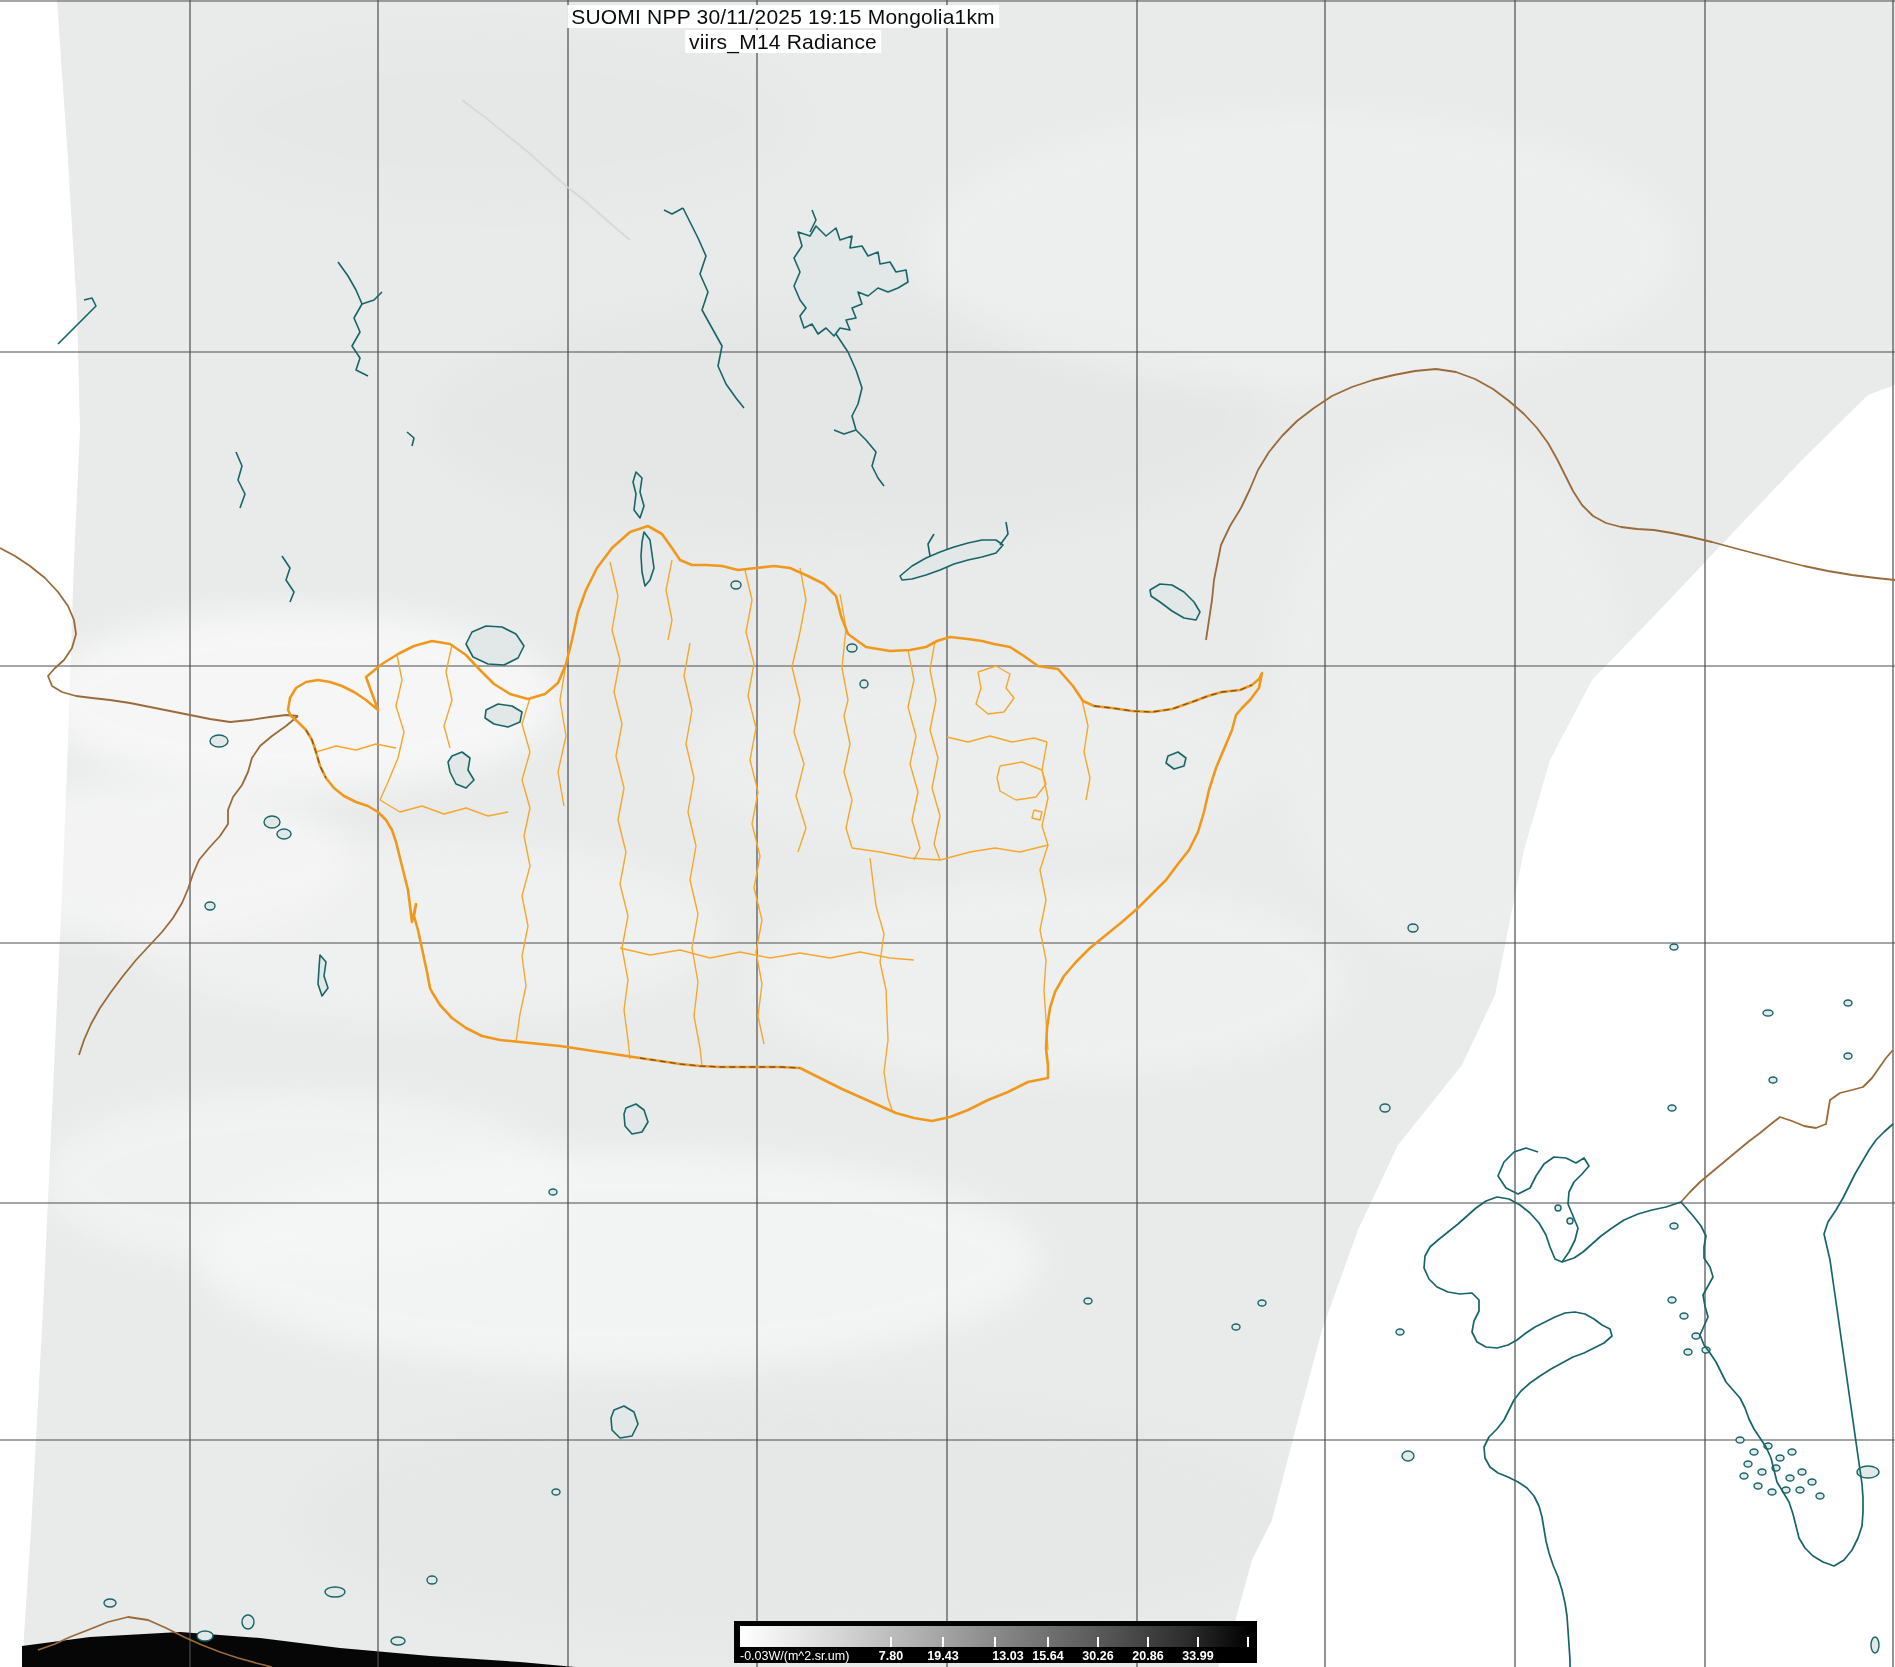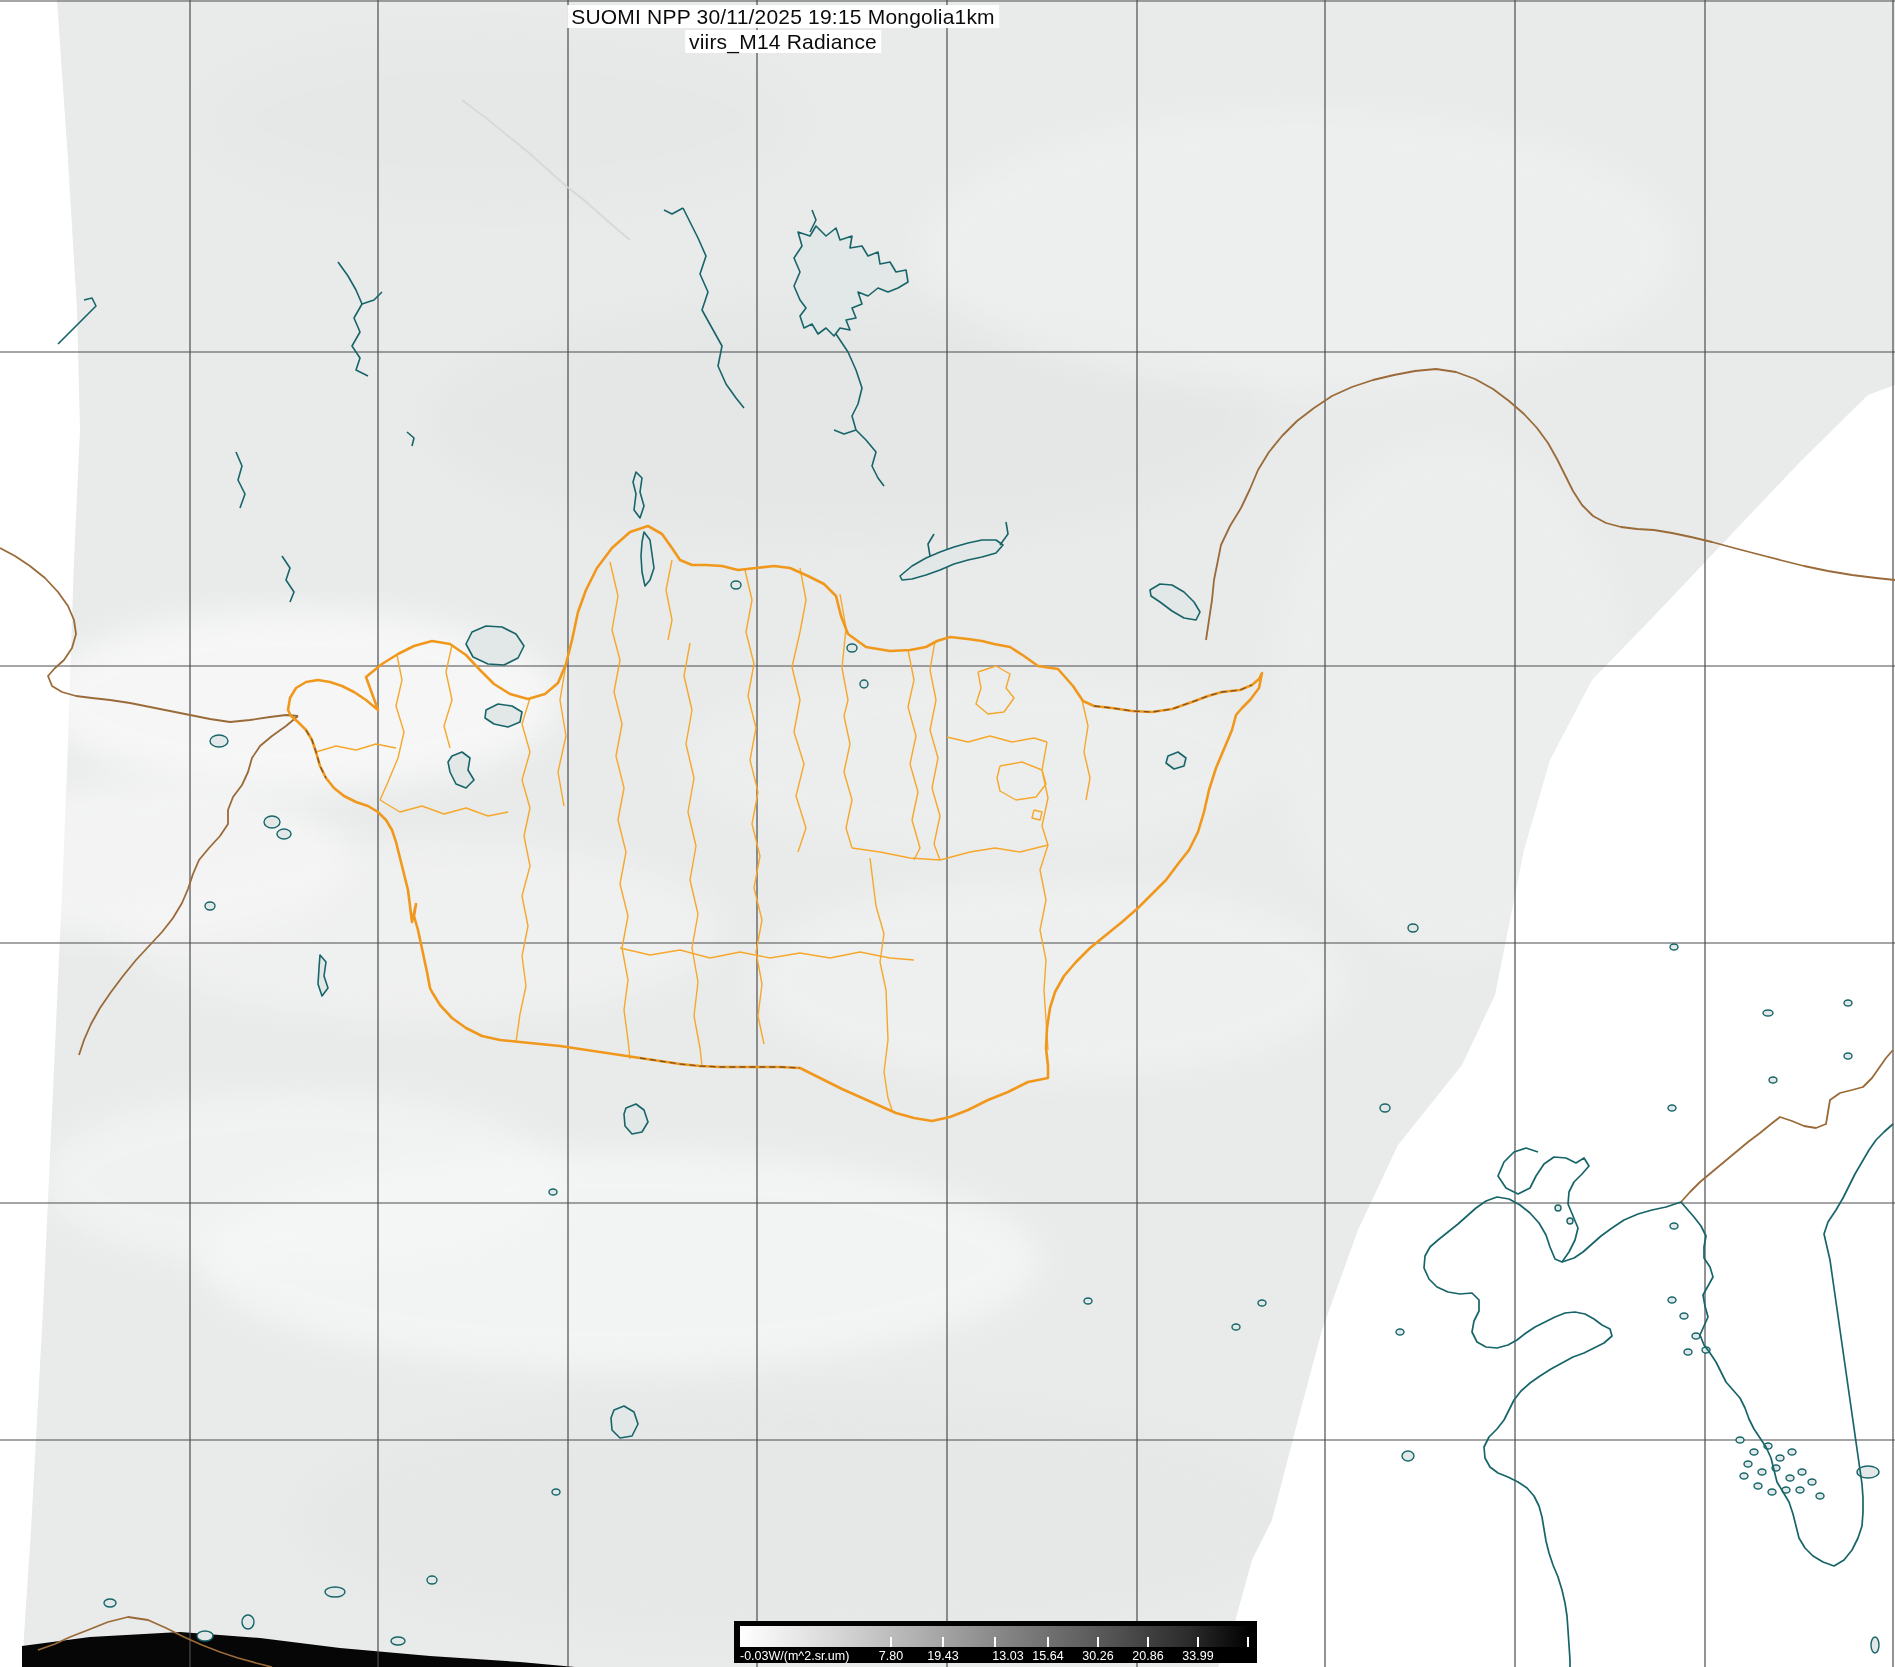--- a/index.html
+++ b/index.html
@@ -12,21 +12,21 @@
   #title-block .tline span{background:#ffffff;padding:0 4px;font-size:21px;line-height:25px;
                letter-spacing:0.2px;white-space:nowrap;}
   #colorbar{position:absolute;left:686px;top:1621px;width:523px;height:42px;background:#000;
             z-index:18;margin-left:48px;}
   #cb-strip{position:absolute;left:6px;top:5px;width:511px;height:21px;
             background:linear-gradient(to right,#ffffff 0%,#d9d9d9 18%,#a8a8a8 38%,#7d7d7d 55%,#555 72%,#2b2b2b 88%,#000 100%);}
   .cb-tick{position:absolute;top:16px;width:2px;height:10px;background:#ffffff;}
   #cb-labels{position:absolute;left:0;top:28px;width:523px;height:14px;color:#ffffff;
              font-size:12.5px;font-family:"Liberation Sans", sans-serif;}
   #cb-unit{position:absolute;left:6px;top:0;white-space:nowrap;}
-  .cb-val{position:absolute;top:0;transform:translateX(-50%);white-space:nowrap;}
+  .cb-val{position:absolute;top:0;transform:translateX(-50%);white-space:nowrap;font-weight:bold;}
 </style>
 </head>
 <body>
 
 <div id="screen">
 
   <svg id="mapsvg" xmlns="http://www.w3.org/2000/svg" viewBox="0 0 1895 1667">
       <defs>
         <filter id="soft">
           <feGaussianBlur stdDeviation="16"></feGaussianBlur>

